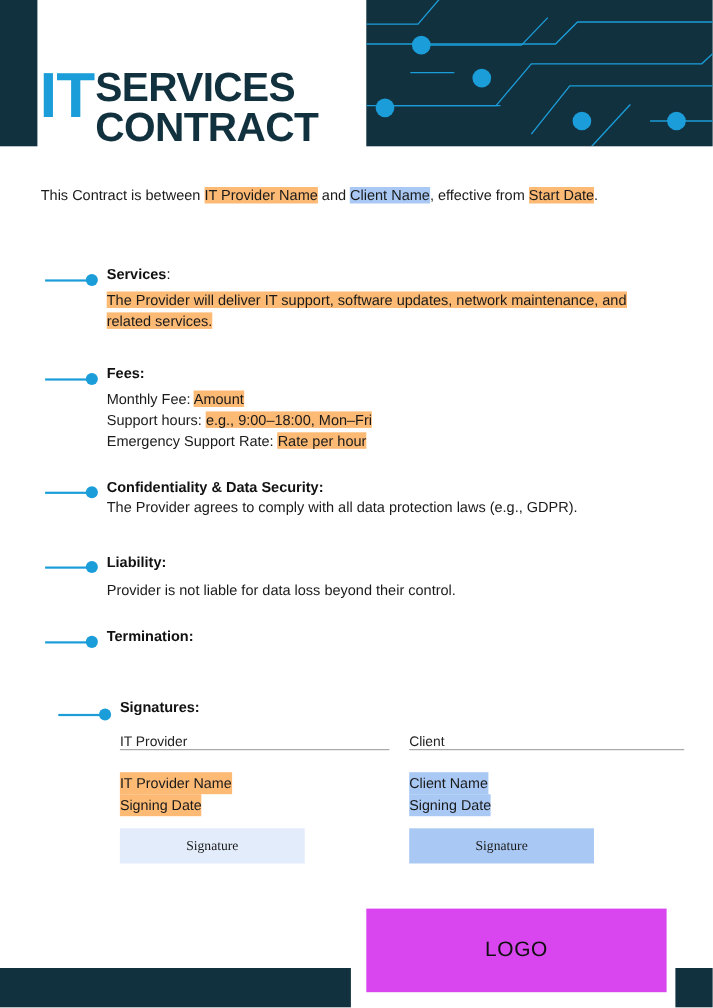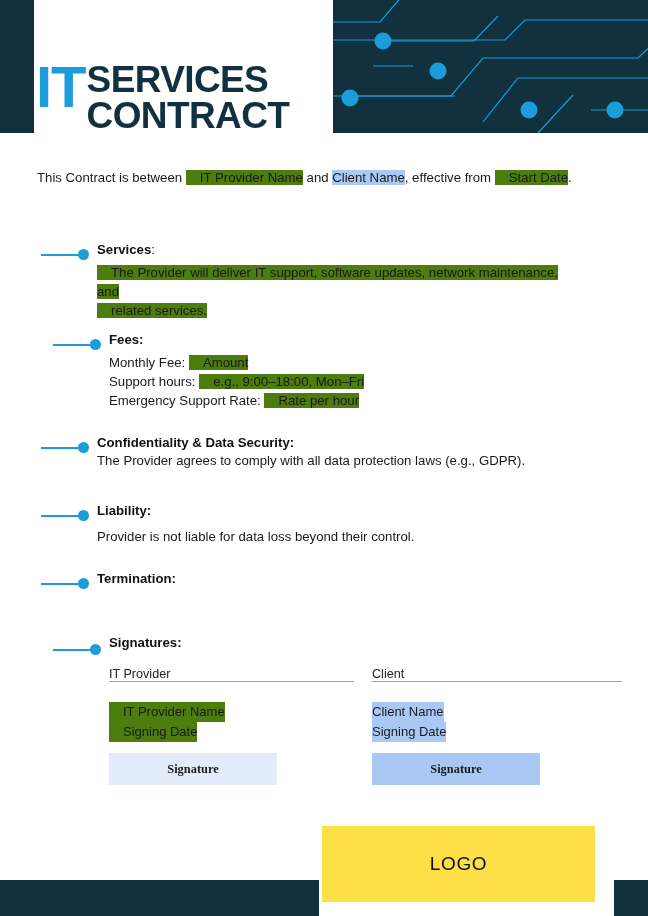--- a/index.html
+++ b/index.html
@@ -83,21 +83,21 @@
   
   .intro {
     position: absolute;
     left: 37px;
     top: 170px;
     font-size: 13.2px;
     color: #1a1a1a;
     white-space: nowrap;
   }
 
-  .hl-light { background: #4d7c0f; padding-left: 14px; }
+  .hl-light { background: #fdba74; }
   .hl-dark  { background: #a9c9f4; }
 
   
   .sections {
     position: absolute;
     left: 0;
     top: 240px;
     width: 635px;
   }
 
@@ -183,33 +183,32 @@
 
   .sig-box {
     margin-top: 11px;
     height: 32px;
     display: flex;
     align-items: center;
     justify-content: center;
     font-family: "Liberation Serif", serif;
     font-size: 12.4px;
     color: #1a1a1a;
-    font-weight: bold;
   }
   .sig-box.light { width: 168px; background: #e3ecfb; }
   .sig-box.dark  { width: 168px; background: #a9c9f4; }
 
   
   .logo-box {
     position: absolute;
-    left: 322px;
+    left: 333px;
     top: 826px;
     width: 273px;
     height: 76px;
-    background: #fde047;
+    background: #d946ef;
     display: flex;
     align-items: center;
     justify-content: center;
     font-size: 19px;
     color: #111111;
     letter-spacing: 0.6px;
   }
 
   
   .footer-bar-left {
@@ -279,21 +278,21 @@
         <div class="line"></div>
         <div class="dot"></div>
       </div>
       <div class="sec-head"><span>Services</span><span style="font-weight:normal">:</span></div>
       <div class="sec-body">
         <span class="line-item hl-light" style="display:inline">The Provider will deliver IT support, software updates, network maintenance, and</span><br>
         <span class="hl-light">related services.</span>
       </div>
     </div>
 
-    <div class="section" style="height:103px;margin-left:12px;">
+    <div class="section" style="height:103px;">
       <div class="marker">
         <div class="line"></div>
         <div class="dot"></div>
       </div>
       <div class="sec-head">Fees:</div>
       <div class="sec-body">
         <span class="line-item"><span>Monthly Fee: </span><span class="hl-light">Amount</span></span>
         <span class="line-item"><span>Support hours: </span><span class="hl-light">e.g., 9:00–18:00, Mon–Fri</span></span>
         <span class="line-item"><span>Emergency Support Rate: </span><span class="hl-light">Rate per hour</span></span>
       </div>

